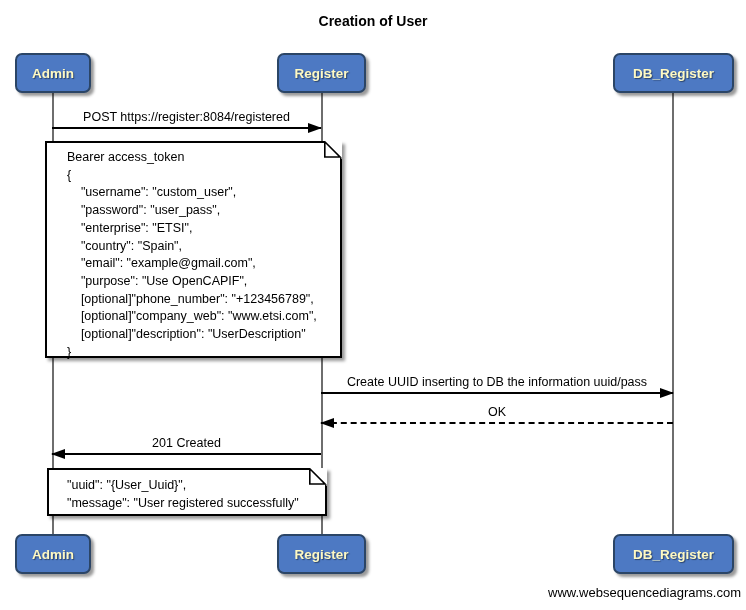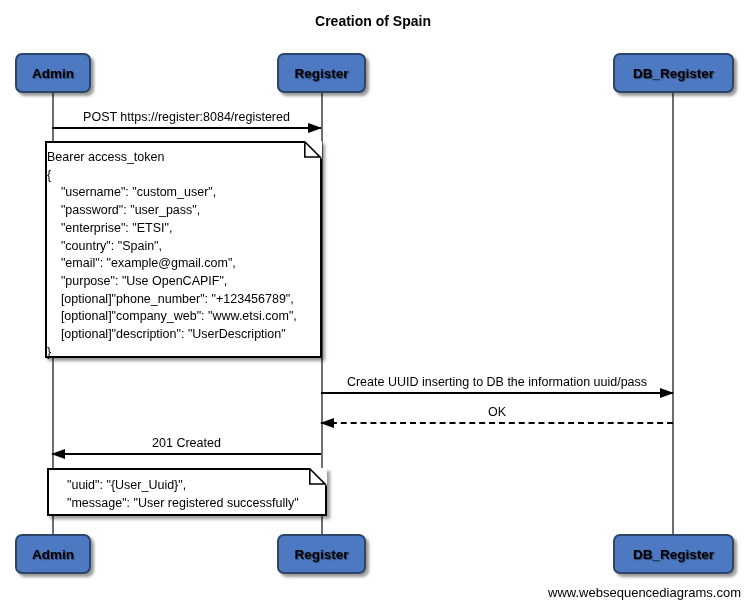--- a/index.html
+++ b/index.html
@@ -33,21 +33,21 @@
     background: #6e6e6e;
     z-index: 1;
   }
   .actor {
     position: absolute;
     height: 36px;
     background: #4d79c3;
     border: 2px solid #2b4566;
     border-radius: 7px;
     box-shadow: 3px 3px 3px rgba(0,0,0,0.40);
-    color: #000000;
+    color: #fef9c3;
     font-weight: bold;
     font-size: 13.5px;
     display: flex;
     align-items: center;
     justify-content: center;
     text-shadow: 1px 1px 1px rgba(0,0,0,0.45);
     z-index: 4;
   }
   .msg {
     position: absolute;
@@ -115,21 +115,21 @@
     font-size: 13px;
     color: #000;
     text-align: right;
   }
 </style>
 </head>
 <body>
 
 <div id="canvas">
 
-  <div class="title">Creation of Spain</div>
+  <div class="title">Creation of User</div>
 
   <div class="lifeline" style="left:51.5px;"></div>
   <div class="lifeline" style="left:320.5px;"></div>
   <div class="lifeline" style="left:672px;"></div>
 
   <div class="msg" style="left:52px; top:127px; width:269px;">
     <div class="label">POST https://register:8084/registered</div>
     <div class="line"></div>
     <div class="head right"></div>
   </div>
@@ -145,21 +145,21 @@
     <div class="line dashed"></div>
     <div class="head left"></div>
   </div>
 
   <div class="msg" style="left:52px; top:453px; width:269px;">
     <div class="label">201 Created</div>
     <div class="line"></div>
     <div class="head left"></div>
   </div>
 
-  <div class="note" style="left:45px; top:141px; width:269px; height:201px; padding:6px 4px 6px 0;">
+  <div class="note" style="left:45px; top:141px; width:269px; height:201px; padding:6px 4px 6px 20px;">
     <svg class="fold" width="18" height="18" viewBox="0 0 18 18">
       <path d="M0,0 L18,18 L18,0 Z" fill="#ffffff"></path>
       <path d="M0.8,0.8 L16,16 L0.8,16 Z" fill="#ffffff" stroke="#000000" stroke-width="1.6"></path>
     </svg>
     <div class="note-line">Bearer access_token</div>
     <div class="note-line">{</div>
     <div class="note-line">    "username": "custom_user",</div>
     <div class="note-line">    "password": "user_pass",</div>
     <div class="note-line">    "enterprise": "ETSI",</div>
     <div class="note-line">    "country": "Spain",</div>

